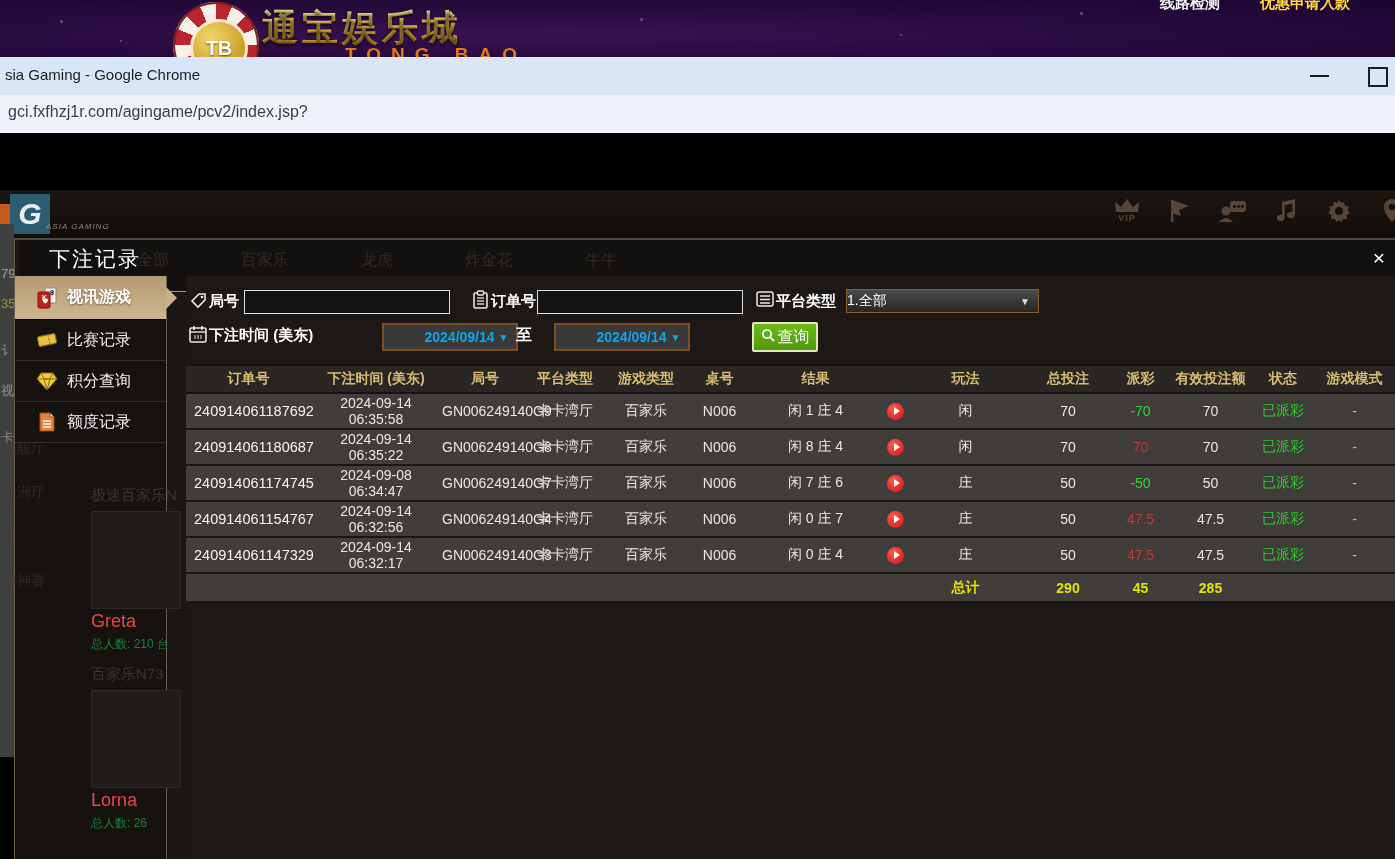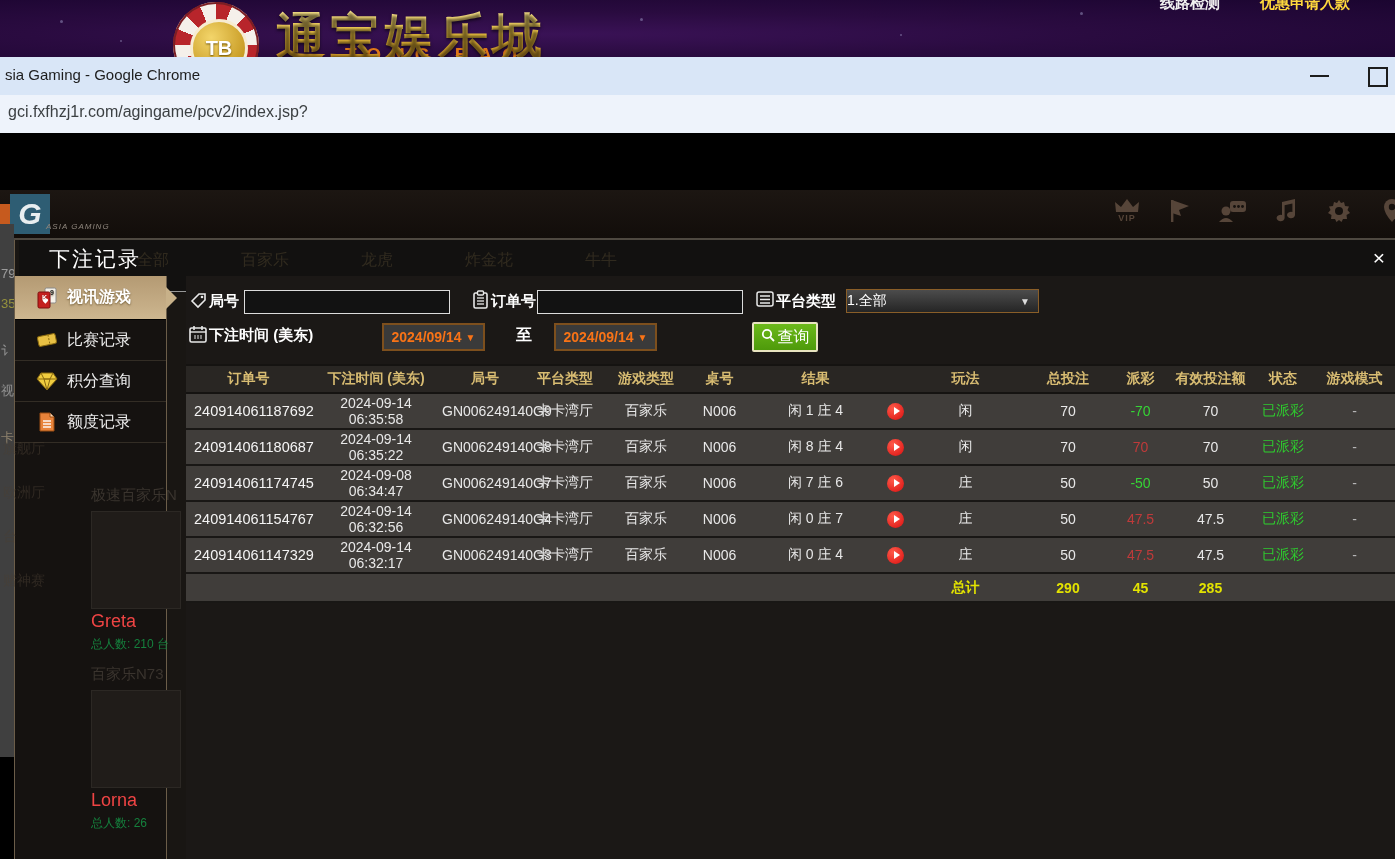--- a/index.html
+++ b/index.html
@@ -9,21 +9,21 @@
   .banner{position:absolute;left:0;top:0;width:1395px;height:57px;overflow:hidden;
           background:radial-gradient(ellipse at 40% 60%, #3a1256 0%, #2a0b40 45%, #1b0530 100%);}
   .spark{position:absolute;border-radius:50%;background:#cfd8ff;opacity:.35;}
   .chip{position:absolute;left:173px;top:2px;width:86px;height:86px;border-radius:50%;
         background:repeating-conic-gradient(#b8252b 0 22.5deg,#f5f0ea 22.5deg 45deg);
         box-shadow:0 0 0 2px #7a1f24 inset;}
   .chip-inner{position:absolute;left:17px;top:17px;width:52px;height:52px;border-radius:50%;
         background:radial-gradient(circle at 35% 30%, #f3d56a, #b8860b);
         border:3px solid #f7ecd2;display:flex;align-items:center;justify-content:center;
         color:#fff;font-weight:bold;font-size:20px;text-shadow:0 1px 2px #6b4e00;}
-  .banner-title{position:absolute;left:276px;top:4px;font-size:50px;font-weight:bold;letter-spacing:4px;
+  .banner-title{position:absolute;left:262px;top:4px;font-size:36px;font-weight:bold;letter-spacing:4px;
         background:linear-gradient(#fdf0a6,#f5c842 45%,#b97a12);-webkit-background-clip:text;background-clip:text;
         color:transparent;text-shadow:0 2px 3px rgba(0,0,0,.55);}
   .banner-sub{position:absolute;left:345px;top:44px;font-size:19px;font-weight:bold;letter-spacing:10px;color:#e07818;}
   .banner-links{position:absolute;right:45px;top:-6px;display:flex;gap:40px;font-size:15px;font-weight:bold;}
   .lnk-white{color:#f0f0f0;}
   .lnk-yellow{color:#ffd83d;}
   
   .titlebar{position:absolute;left:0;top:57px;width:1395px;height:38px;background:#d9e6f7;
         border-bottom:1px solid #b8c6da;}
   .titlebar-text{position:absolute;left:5px;top:9px;font-size:15px;color:#1d1d1d;}
@@ -78,22 +78,22 @@
   .content{position:absolute;left:171px;top:36px;width:1210px;height:583px;background:#1b1816;}
   .flabel{position:absolute;font-size:15px;font-weight:bold;color:#fff;}
   .ficon{position:absolute;color:#e8e8e8;}
   .finput{position:absolute;height:22px;background:#121212;border:1px solid #dcdcdc;color:#fff;
         font-size:14px;padding:0 6px;box-sizing:content-box;}
   .fselect{position:absolute;width:193px;height:24px;background:linear-gradient(#4c4c4c,#252525);
         border:1px solid #8a5e28;color:#fff;font-size:14px;display:flex;align-items:center;
         padding-left:0;box-sizing:border-box;cursor:pointer;}
   .fselect .arr{position:absolute;right:8px;font-size:10px;color:#ddd;}
   .dsel{position:absolute;width:99px;height:24px;background:#3a3a3a;border:2px solid #7d4f1d;
-        color:#f97316;font-size:14px;font-weight:bold;display:flex;align-items:center;justify-content:center;
-        gap:4px;cursor:pointer;}
+        color:#0ea5e9;font-size:14px;font-weight:bold;display:flex;align-items:center;justify-content:center;
+        gap:4px;cursor:pointer;padding-left:33px;}
   .dsel .arr{font-size:10px;}
   .to-label{position:absolute;font-size:16px;font-weight:bold;color:#fff;}
   .search-btn{position:absolute;width:62px;height:26px;background:linear-gradient(#6cb91a,#4e9a0b);
         border:2px solid #e9e4c0;border-radius:2px;color:#fff;font-size:16px;display:flex;
         align-items:center;justify-content:center;gap:3px;cursor:pointer;}
   
   .bet-table{position:absolute;left:0;top:88px;width:1210px;border-collapse:collapse;table-layout:fixed;
         font-size:14px;color:#e8e8e8;}
   .bet-table th{height:24px;background:#292623;color:#d8bc72;font-weight:bold;font-size:14px;
         border-top:2px solid #151311;border-bottom:2px solid #151311;}

